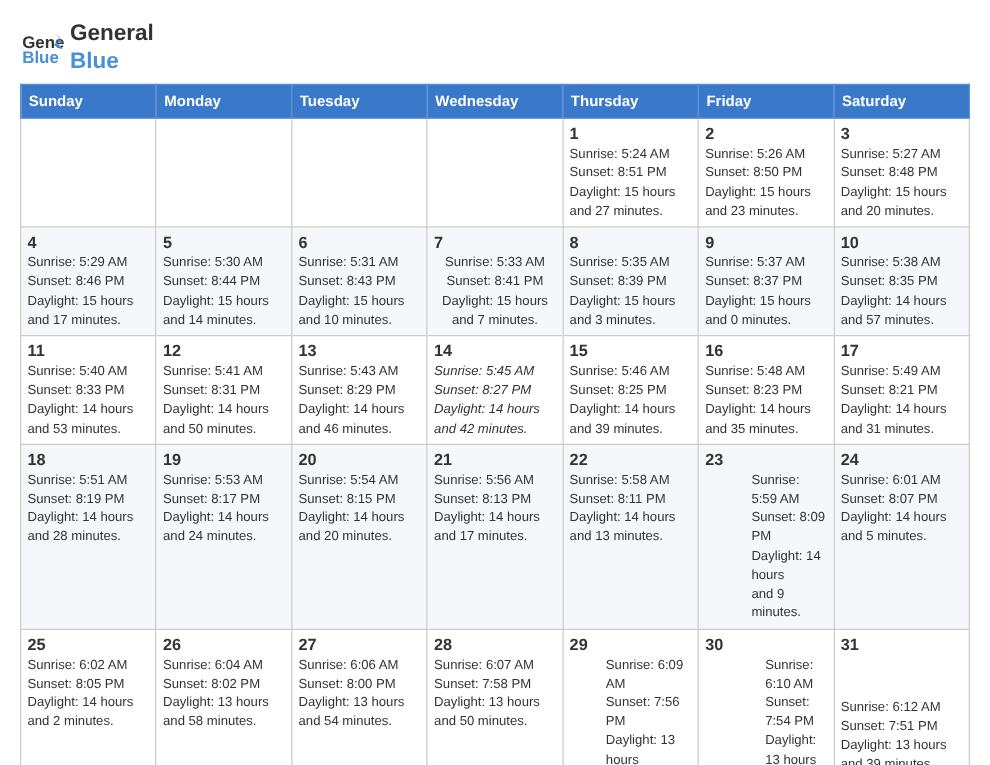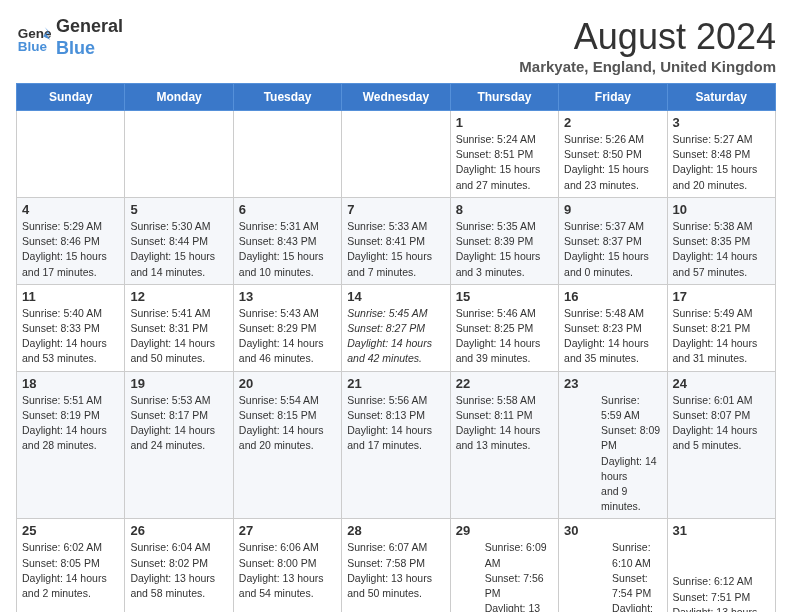--- a/index.html
+++ b/index.html
@@ -46,21 +46,21 @@
       font-weight: bold;
     }
     .calendar {
       width: 100%;
       border-collapse: collapse;
       font-size: 11px;
     }
     .calendar th {
       background: #3a78c9;
       color: #fff;
-      text-align: center;
+      text-align: left;
       padding: 6px 6px;
       font-size: 12px;
       font-weight: bold;
       border: 1px solid #5590d9;
     }
     .calendar td {
       border: 1px solid #ccc;
       vertical-align: top;
       padding: 4px 5px;
       width: 108px;
@@ -98,24 +98,20 @@
     <svg class="logo-icon" viewBox="0 0 40 40">
       <text x="2" y="20" font-size="15" font-weight="bold" fill="#333">General</text>
       <text x="2" y="34" font-size="15" font-weight="bold" fill="#4a90d9">Blue</text>
       <polygon points="32,8 38,16 32,14 38,22 30,18 36,12" fill="#4a90d9"></polygon>
     </svg>
     <div>
       <div class="logo-text">General</div>
       <div class="logo-text"><span>Blue</span></div>
     </div>
   </div>
-  <div class="title-block">
-    <div class="month-title">August 2024</div>
-    <div class="subtitle">Markyate, England, United Kingdom</div>
-  </div>
 </div>
 
 <table class="calendar">
   <thead>
     <tr>
     <th>Sunday</th>
         <th>Monday</th>
         <th>Tuesday</th>
         <th>Wednesday</th>
         <th>Thursday</th>
@@ -168,21 +164,21 @@
         </td>
         <td>
           <div class="day-num">6</div>
           <div class="day-detail" style="white-space: pre-line;">Sunrise: 5:31 AM
 Sunset: 8:43 PM
 Daylight: 15 hours
 and 10 minutes.</div>
         </td>
         <td>
           <div class="day-num">7</div>
-          <div class="day-detail" style="white-space: pre-line;">Sunrise: 5:33 AM
+          <div class="day-detail" style="white-space: pre-line; text-align: center;">Sunrise: 5:33 AM
 Sunset: 8:41 PM
 Daylight: 15 hours
 and 7 minutes.</div>
         </td>
         <td>
           <div class="day-num">8</div>
           <div class="day-detail" style="white-space: pre-line;">Sunrise: 5:35 AM
 Sunset: 8:39 PM
 Daylight: 15 hours
 and 3 minutes.</div>

